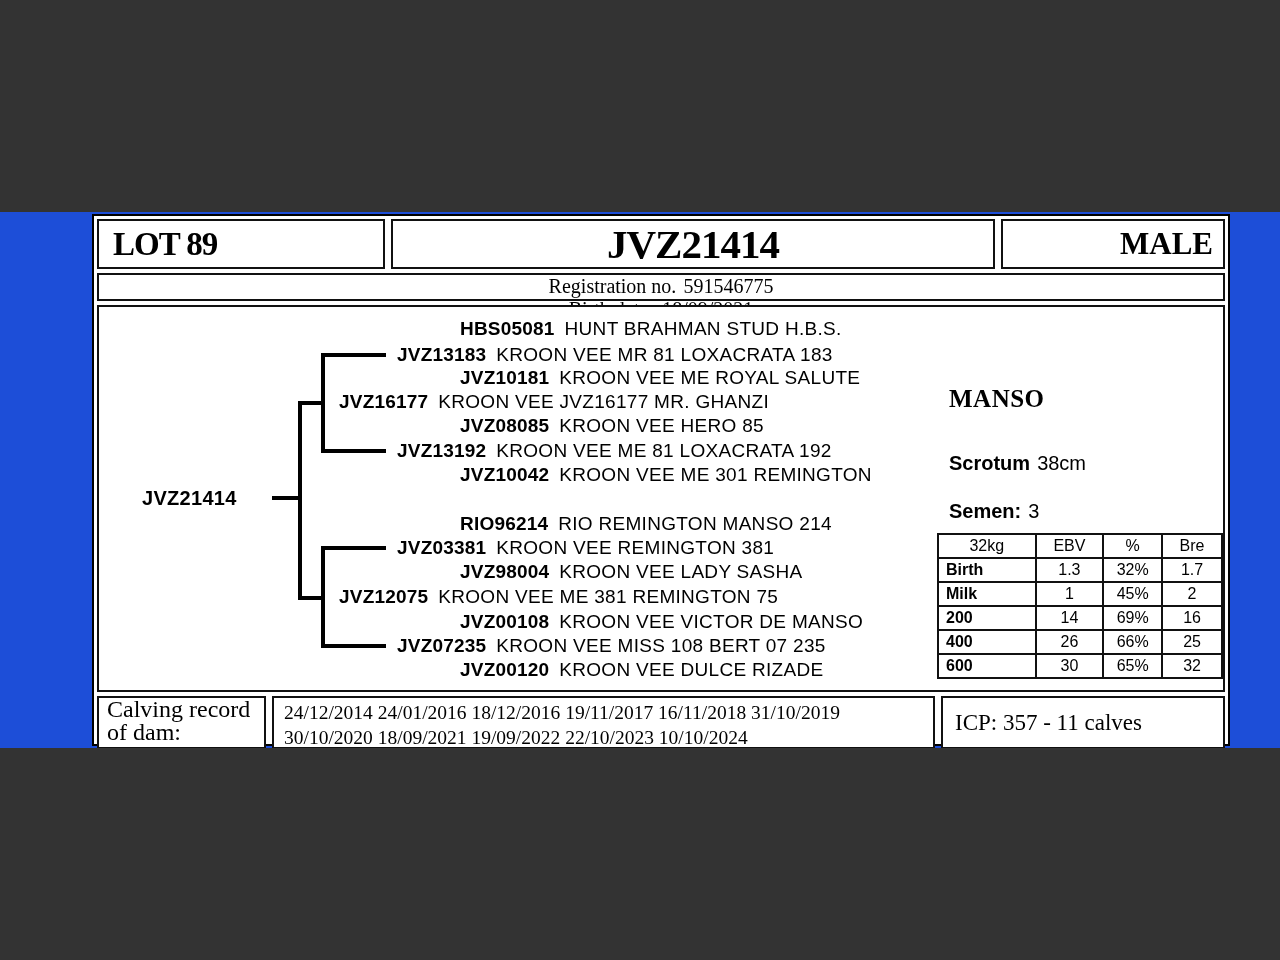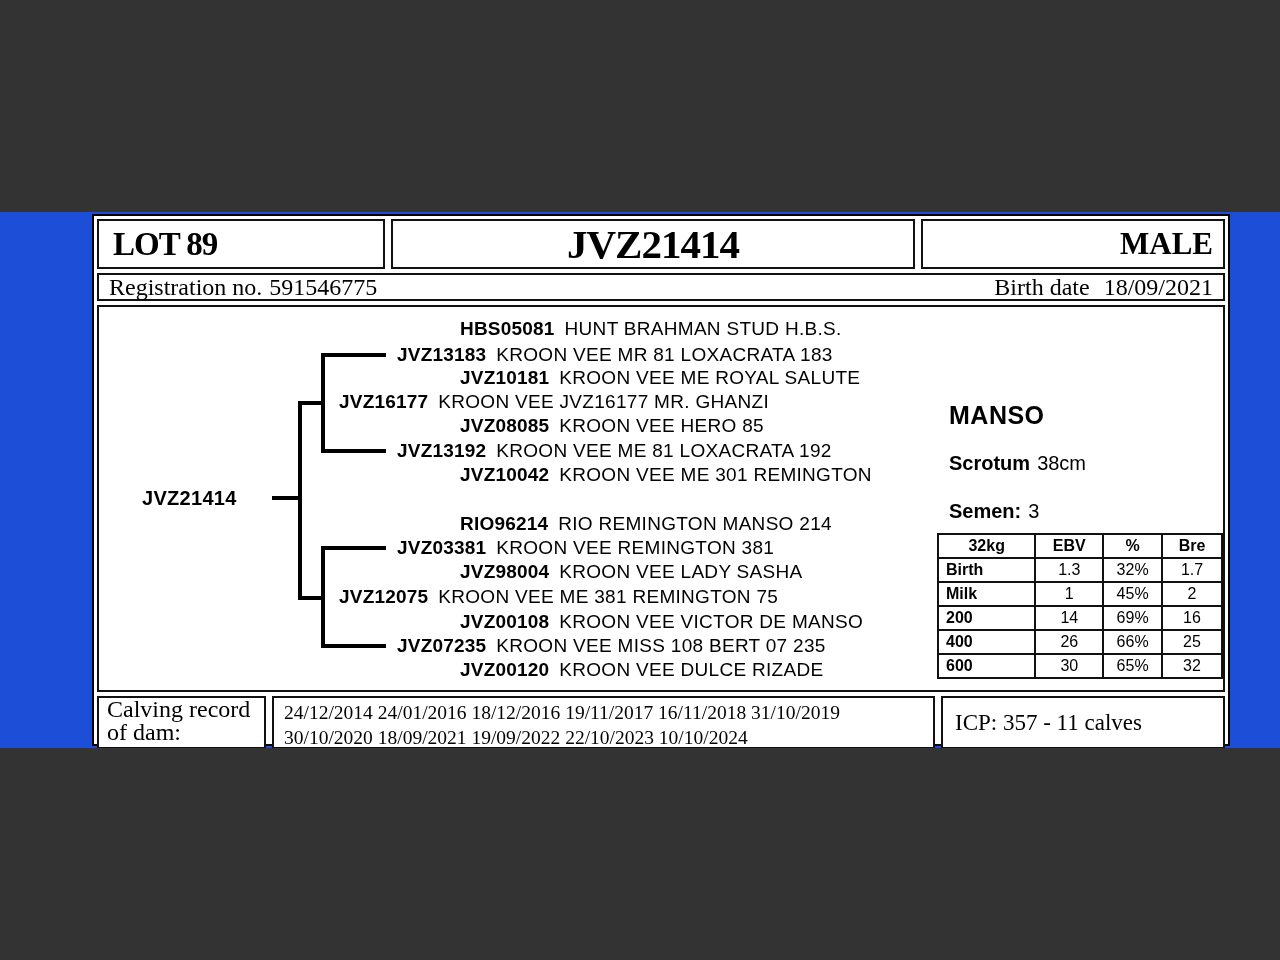--- a/index.html
+++ b/index.html
@@ -16,26 +16,26 @@
           border:2px solid #000; padding:3px; background:#fff; }
 
   .box { border:2px solid #111; background:#fff; }
 
   
   .header-row { display:flex; gap:6px; height:50px; margin-bottom:4px; }
   .lot-box { width:288px; display:flex; align-items:center; padding-left:14px;
              font-size:33px; font-weight:bold; letter-spacing:-1px; }
   .id-box  { flex:1; display:flex; align-items:center; justify-content:center;
              font-size:41px; font-weight:bold; letter-spacing:-1px; }
-  .sex-box { width:304px; display:flex; align-items:center; justify-content:flex-end;
+  .sex-box { width:224px; display:flex; align-items:center; justify-content:flex-end;
              padding-right:10px; font-size:31px; font-weight:bold; }
 
   
   .reg-row { height:28px; display:flex; align-items:center; justify-content:space-between;
-             font-size:24px; padding:0 10px; margin-bottom:4px; }
+             font-size:20px; padding:0 10px; margin-bottom:4px;flex-direction:column; }
   .reg-left span.val { margin-left:7px; }
   .reg-right span.val { margin-left:14px; }
 
   
   .main-panel { height:387px; position:relative; overflow:hidden; margin-bottom:4px; }
 
   .tree-lines { position:absolute; left:0; top:0; }
 
   .prow { position:absolute; height:24px; line-height:24px; white-space:nowrap;
           font-family:"Liberation Sans", sans-serif; font-size:19px; letter-spacing:0.3px; }
@@ -45,33 +45,33 @@
   .x-par { left:240px; }
   .r1  { top:10px; }  .r2  { top:36px; }  .r3  { top:59px; }  .r4  { top:83px; }
   .r5  { top:107px; } .r6  { top:132px; } .r7  { top:156px; }
   .r8  { top:205px; } .r9  { top:229px; } .r10 { top:253px; } .r11 { top:278px; }
   .r12 { top:303px; } .r13 { top:327px; } .r14 { top:351px; }
 
   .subject { position:absolute; left:43px; top:179px; height:24px; line-height:24px;
              font-family:"Liberation Sans", sans-serif; font-size:20px; font-weight:bold;
              letter-spacing:0.3px; }
 
-  .breed   { position:absolute; left:850px; top:94px; font-family:Liberation Sans, sans-serif;
+  .breed   { position:absolute; left:850px; top:78px; font-family:Liberation Serif, serif;
              font-size:25px; font-weight:bold; letter-spacing:0.5px; }
   .infoline { position:absolute; left:850px; height:26px; line-height:26px;
               font-family:"Liberation Sans", sans-serif; font-size:20px; }
   .infoline b { margin-right:7px; }
   .scrotum { top:143px; }
   .semen   { top:191px; }
 
   
   .ebv { position:absolute; left:838px; top:226px; border-collapse:collapse;
          font-family:"Liberation Sans", sans-serif; table-layout:fixed; }
   .ebv th, .ebv td { border:2px solid #111; height:24px; text-align:center; overflow:hidden; }
-  .ebv th { font-size:16px; font-weight:bold; }
+  .ebv th { font-size:16px; font-weight:normal; }
   .ebv td.lbl { text-align:left; padding-left:7px; font-weight:bold; font-size:16px; }
   .ebv td { font-size:16px; }
   .c0 { width:104px; } .c1 { width:72px; } .c2 { width:62px; } .c3 { width:64px; }
 
   
   .bottom-row { display:flex; gap:6px; height:53px; }
   .calv-box  { width:169px; padding:0 8px; font-size:24px; line-height:23px; }
   .dates-box { flex:1; padding:2px 10px; font-size:19.5px; line-height:25px; }
   .icp-box   { width:284px; display:flex; align-items:center; padding-left:12px; font-size:23px; }
 </style>

